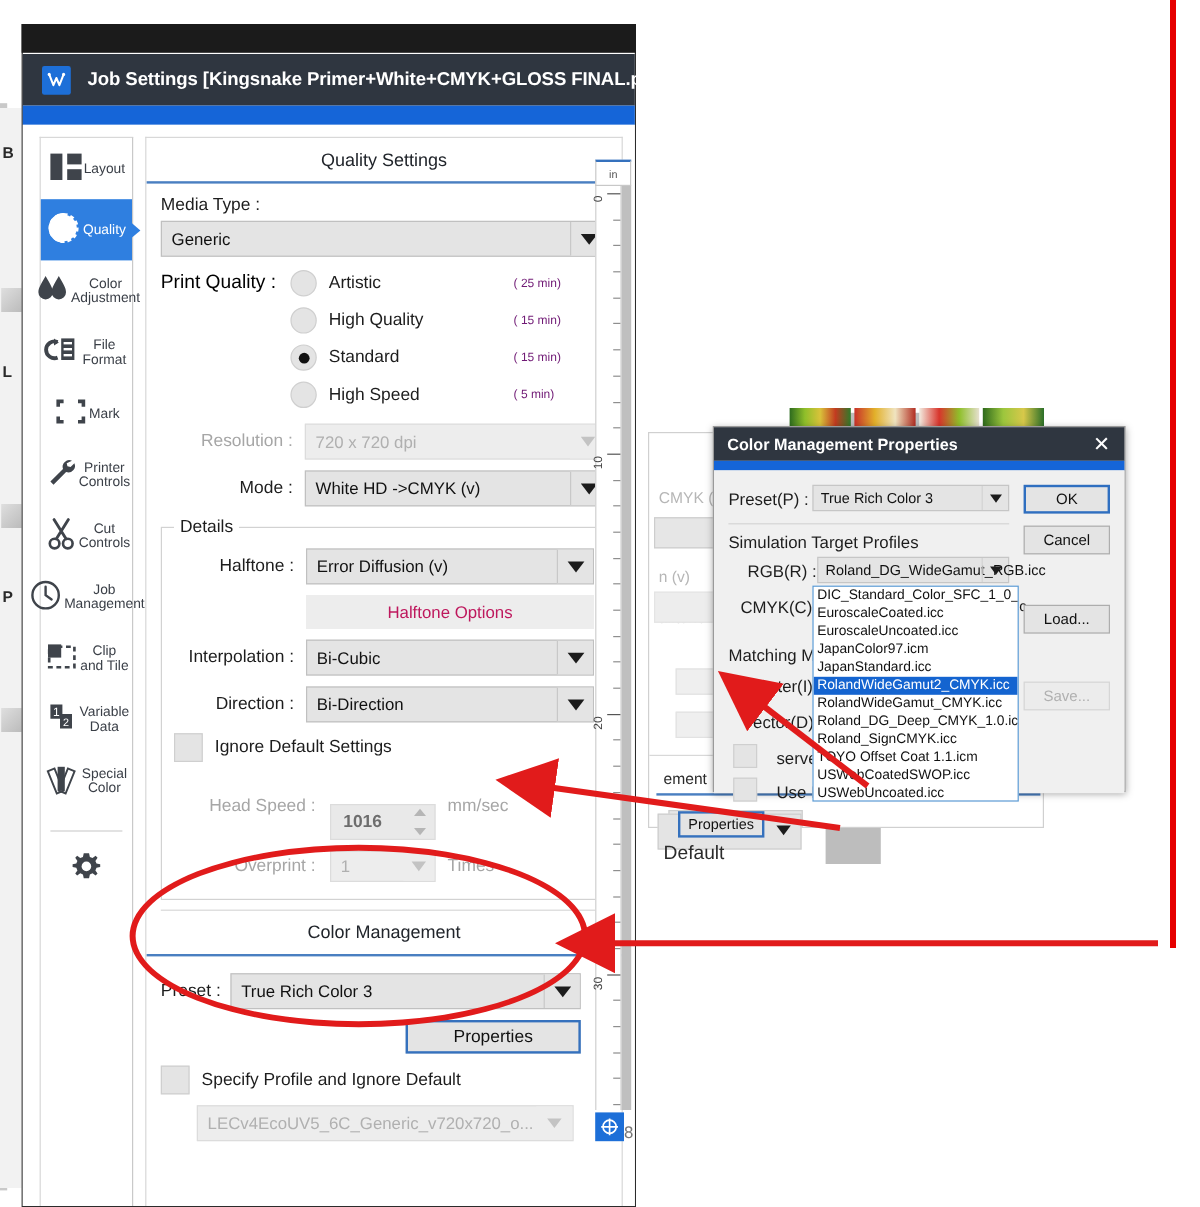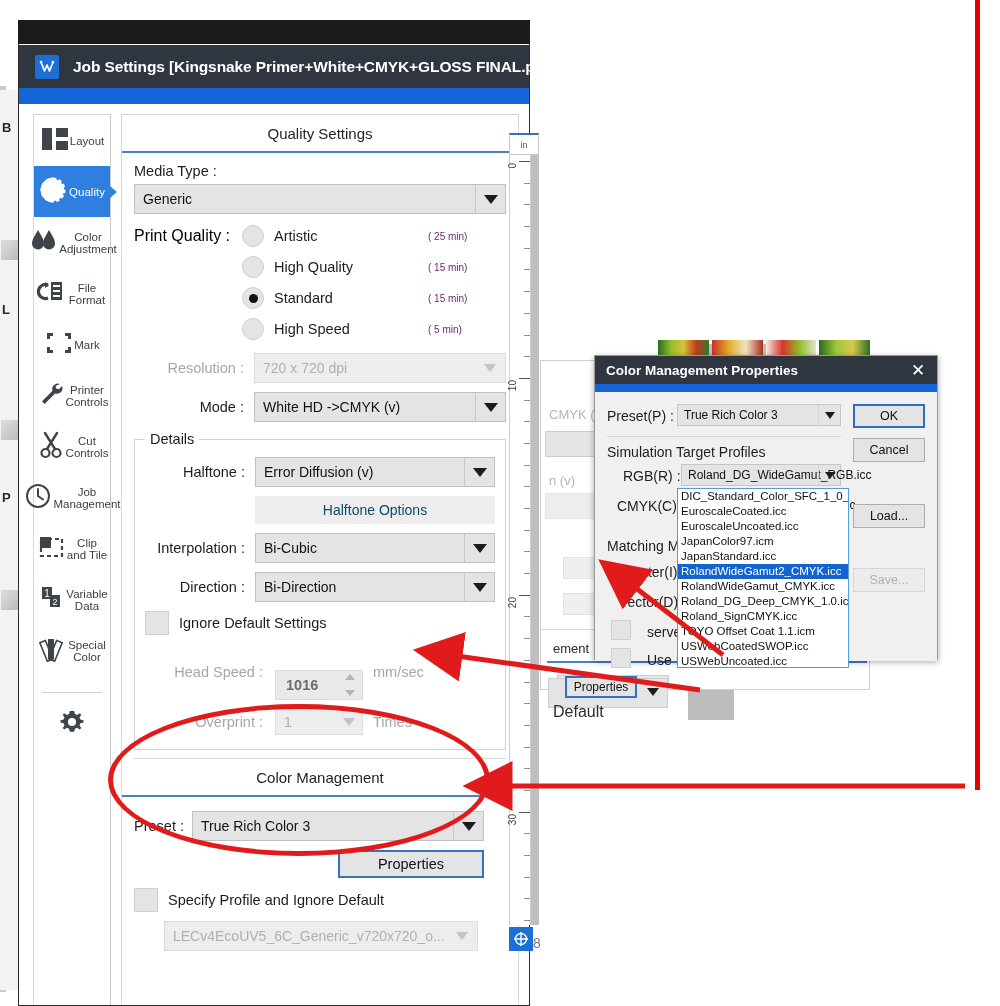--- a/index.html
+++ b/index.html
@@ -176,32 +176,32 @@
     display:flex; flex-direction:column; justify-content:space-between;
     align-items:center;
   }
   .sp-up, .sp-dn { width:0;height:0; }
   .sp-up { border-left:5px solid transparent; border-right:5px solid transparent; border-bottom:6px solid #b5b5b5; }
   .sp-dn { border-left:5px solid transparent; border-right:5px solid transparent; border-top:6px solid #b5b5b5; }
 
   .btn-flat {
     background:#ededed; border:1px solid #ededed; height:28px;
     display:flex; align-items:center; justify-content:center;
-    font-size:14px; color:#0c4a6e; cursor:default;
+    font-size:14px; color:#be185d; cursor:default;
   }
   .btn-primary {
     background:#e4e4e4; border:2px solid #3571bd; height:28px;
     display:flex; align-items:center; justify-content:center;
     font-size:14.5px; color:#111; cursor:pointer;
   }
 
   
   #cm-section { border-top:1px solid #d8d8d8; margin-top:8px; }
   #ruler-wrap {
-    position:absolute; left:509px; top:133px; width:30px; height:818px;
+    position:absolute; left:496px; top:133px; width:30px; height:818px;
     z-index:12;
     padding-left:44px;
   }
   #ruler-unit {
     position:absolute; left:0; top:0; width:30px; height:22px;
     background:#ffffff; border:1px solid #c8c8c8;
     border-top:2px solid #3571bd;
     display:flex; align-items:center; justify-content:center;
     font-size:9px; color:#555;
   }

